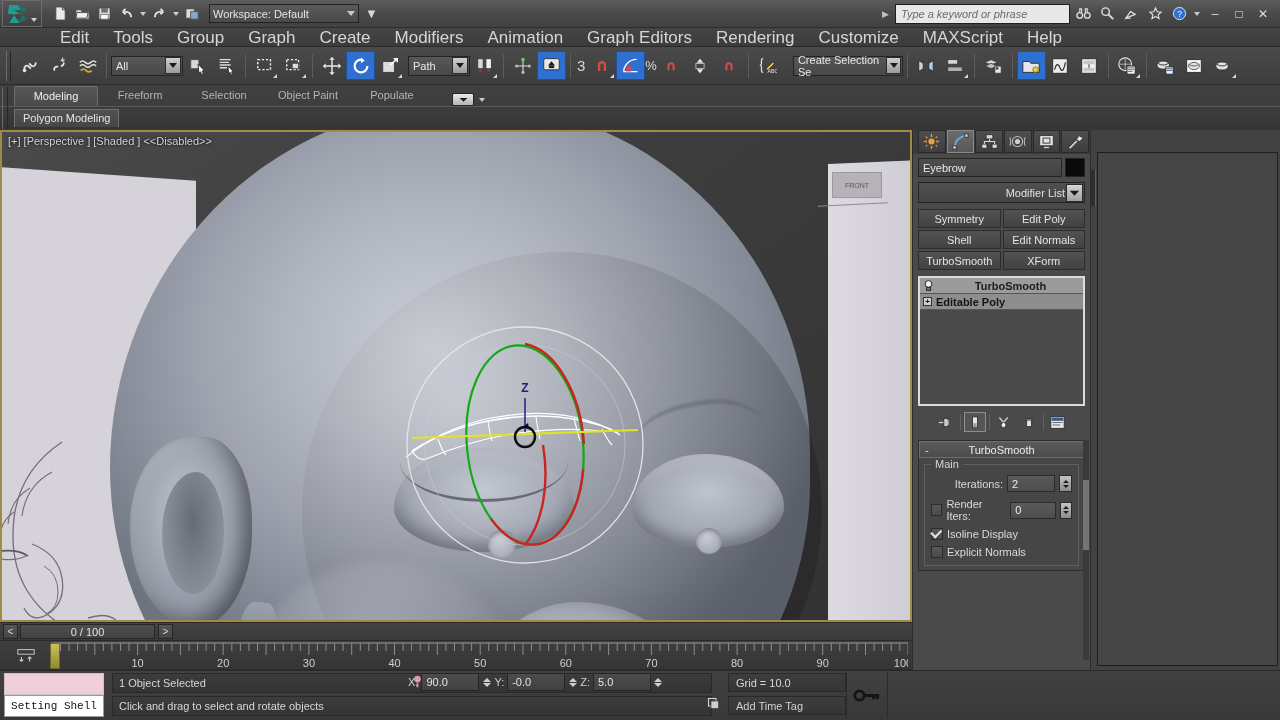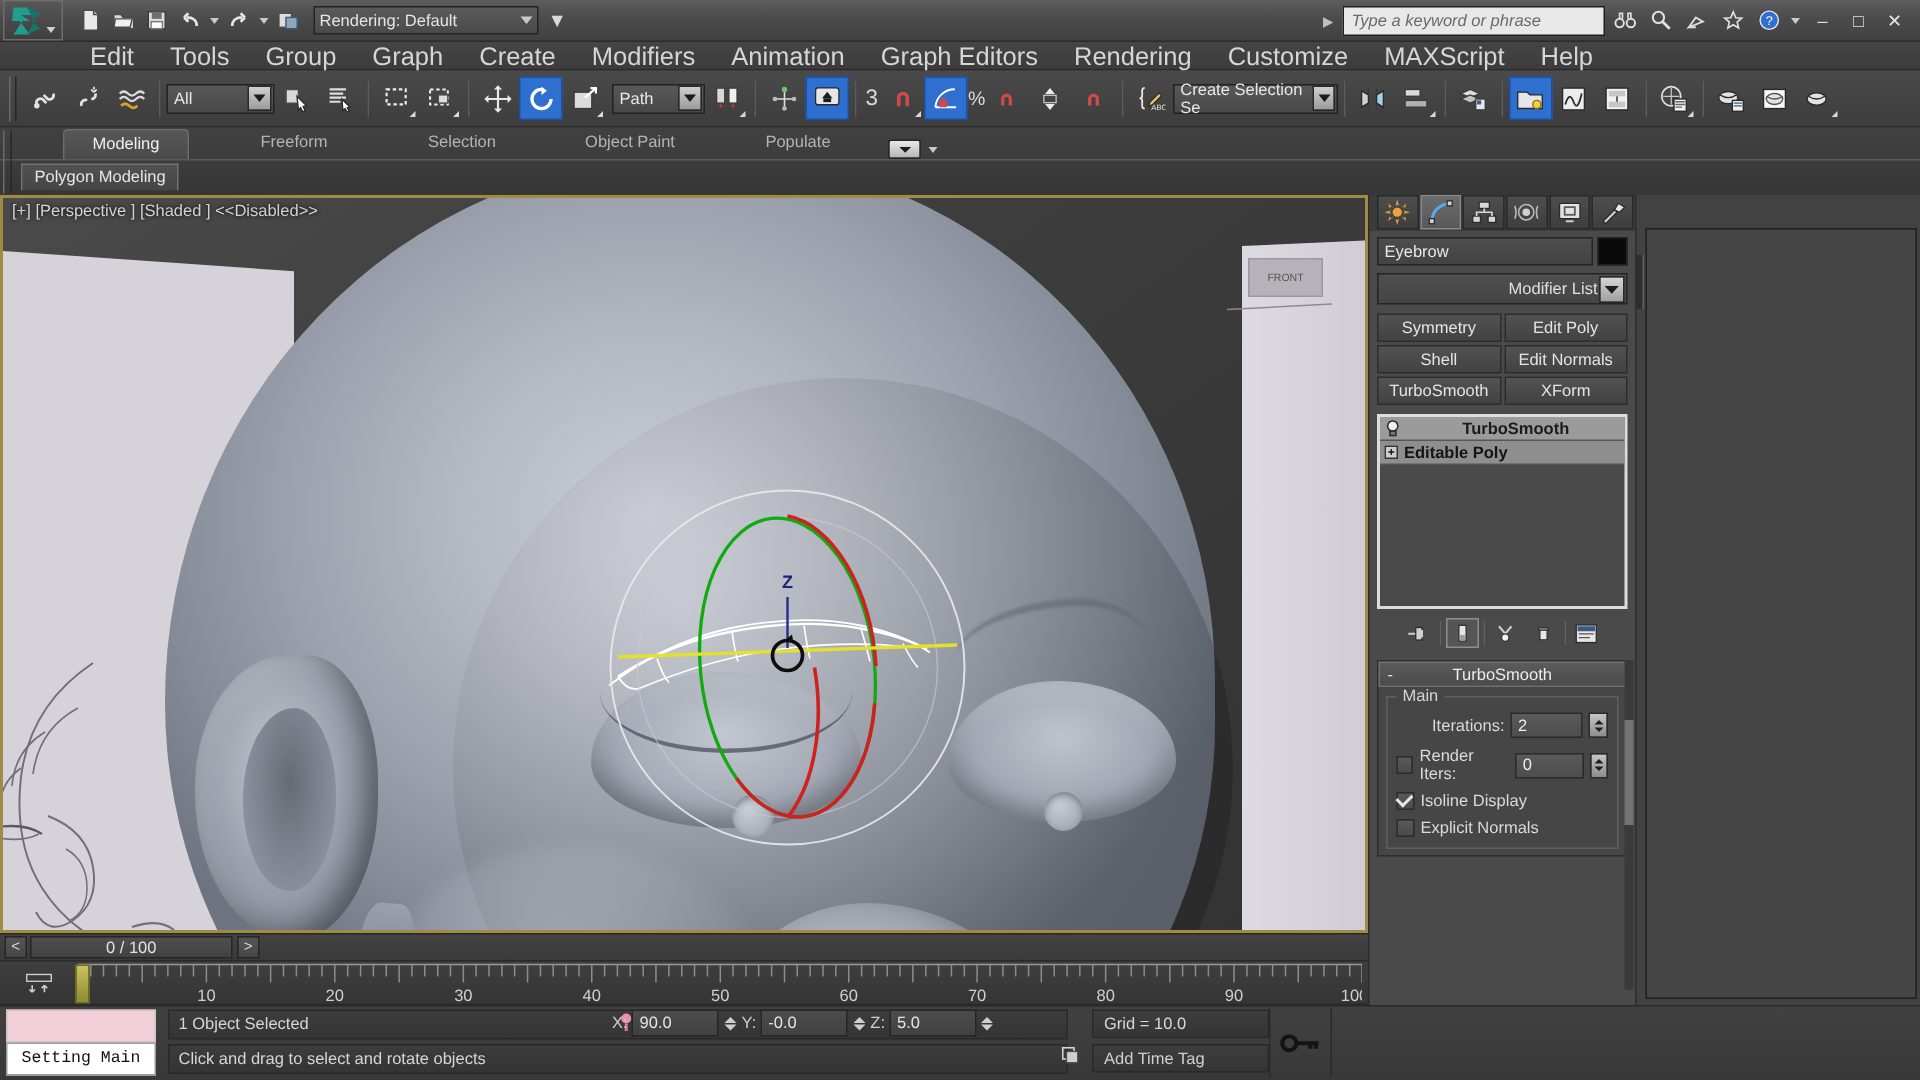--- a/index.html
+++ b/index.html
@@ -100,21 +100,21 @@
   .ribbon {
     height:46px;width:100%;
     background:linear-gradient(to bottom,#414141,#383838);
     border-bottom:1px solid #262626;
     position:relative;
   }
   .ribbon-grip{position:absolute;left:2px;top:2px;width:6px;height:42px;border-left:1px solid #6b6b6b;border-right:1px solid #282828;}
   .ribbon-tabs{display:flex;align-items:flex-end;height:21px;padding-left:14px;}
   .rtab{
     min-width:84px;text-align:center;font-size:11px;color:#b4b4b4;
-    line-height:19px;height:20px;padding:0 4px;margin-left:28px;
+    line-height:19px;height:20px;padding:0 4px;
   }
   .rtab.active{
     background:linear-gradient(to bottom,#575757,#4a4a4a);
     color:#f0f0f0;border:1px solid #6e6e6e;border-bottom:none;
     border-radius:3px 3px 0 0;
   }
   .rtab-dd{display:flex;align-items:center;gap:3px;margin-left:18px;}
   .rtab-ddbox{width:22px;height:13px;background:linear-gradient(to bottom,#e9e9e9,#b5b5b5);border:1px solid #262626;border-radius:2px;display:flex;align-items:center;justify-content:center;}
   .ribbon-sub{height:23px;display:flex;align-items:center;padding-left:14px;
     background:linear-gradient(to bottom,#3d3d3d,#353535);border-top:1px solid #5a5a5a;}
@@ -454,21 +454,21 @@
       <div class="minicaret"></div>
       <div class="qicon">
         <svg viewBox="0 0 16 16" width="15" height="15">
             <rect x="1" y="3" width="9" height="10" fill="#dcdcdc" stroke="#4a4a4a"></rect>
             <rect x="6" y="6" width="8" height="8" fill="#8fa6bd" stroke="#3a5b7a"></rect>
           </svg>
       </div>
     </div>
 
     <div class="ws-box">
-      <span>Rendering: Default</span>
+      <span>Workspace: Default</span>
       <span class="ws-caret"></span>
     </div>
     <span class="ws-dd">▼</span>
 
 
     <div class="tb-right">
       <span class="search-arrow">▶</span>
       <div class="search-box">
         <span>Type a keyword or phrase</span>
       </div>
@@ -668,21 +668,21 @@
         </svg>
     </div>
     <div class="tsep"></div>
     <div class="tbtn">
       <svg viewBox="0 0 22 22" width="19" height="19">
           <path d="M6 3q-2 0-2 2v4q0 2-2 2 2 0 2 2v4q0 2 2 2" stroke="#e6e6e6" stroke-width="1.4" fill="none"></path>
           <path d="M10 14l7-7 2 2-7 7-3 1z" fill="#e8c85a" stroke="#2a2a2a"></path>
           <text x="11" y="20" font-size="6" fill="#e6e6e6" font-family="Liberation Sans">ABC</text>
         </svg>
     </div>
-    <div class="combo" style="width:110px;margin-left:0">
+    <div class="combo" style="width:110px;margin-left:11px">
       <span>Create Selection Se</span>
       <span class="cbtn">
           <i></i>
         </span>
     </div>
     <div class="tsep"></div>
     <div class="tbtn">
       <svg viewBox="0 0 22 22" width="20" height="20">
           <path d="M8 3v16M14 3v16" stroke="#3a3a3a" stroke-width="1"></path>
           <path d="M3 5v12l5-3V8z" fill="#cfcfcf" stroke="#2a2a2a"></path>
@@ -984,21 +984,21 @@
         <text x="685.1" y="26">80</text>
         <text x="770.7" y="26">90</text>
         <text x="851" y="26">100</text>
       </g>
     </svg>
     <div class="frame-marker"></div>
   </div>
 
   <div class="statusbar">
     <div class="mini-listener"></div>
-    <div class="mini-listener2">Setting Main</div>
+    <div class="mini-listener2">Setting Shell</div>
 
     <div class="status-prompt">1 Object Selected</div>
     <div class="status-help">Click and drag to select and rotate objects</div>
 
     <div style="position:absolute;left:410px;top:3px">
       <svg viewBox="0 0 18 18" width="15" height="15">
           <circle cx="9" cy="6" r="4" fill="#e891b0"></circle>
           <path d="M9 10v6" stroke="#d07a9b" stroke-width="2.5"></path>
         </svg>
     </div>

